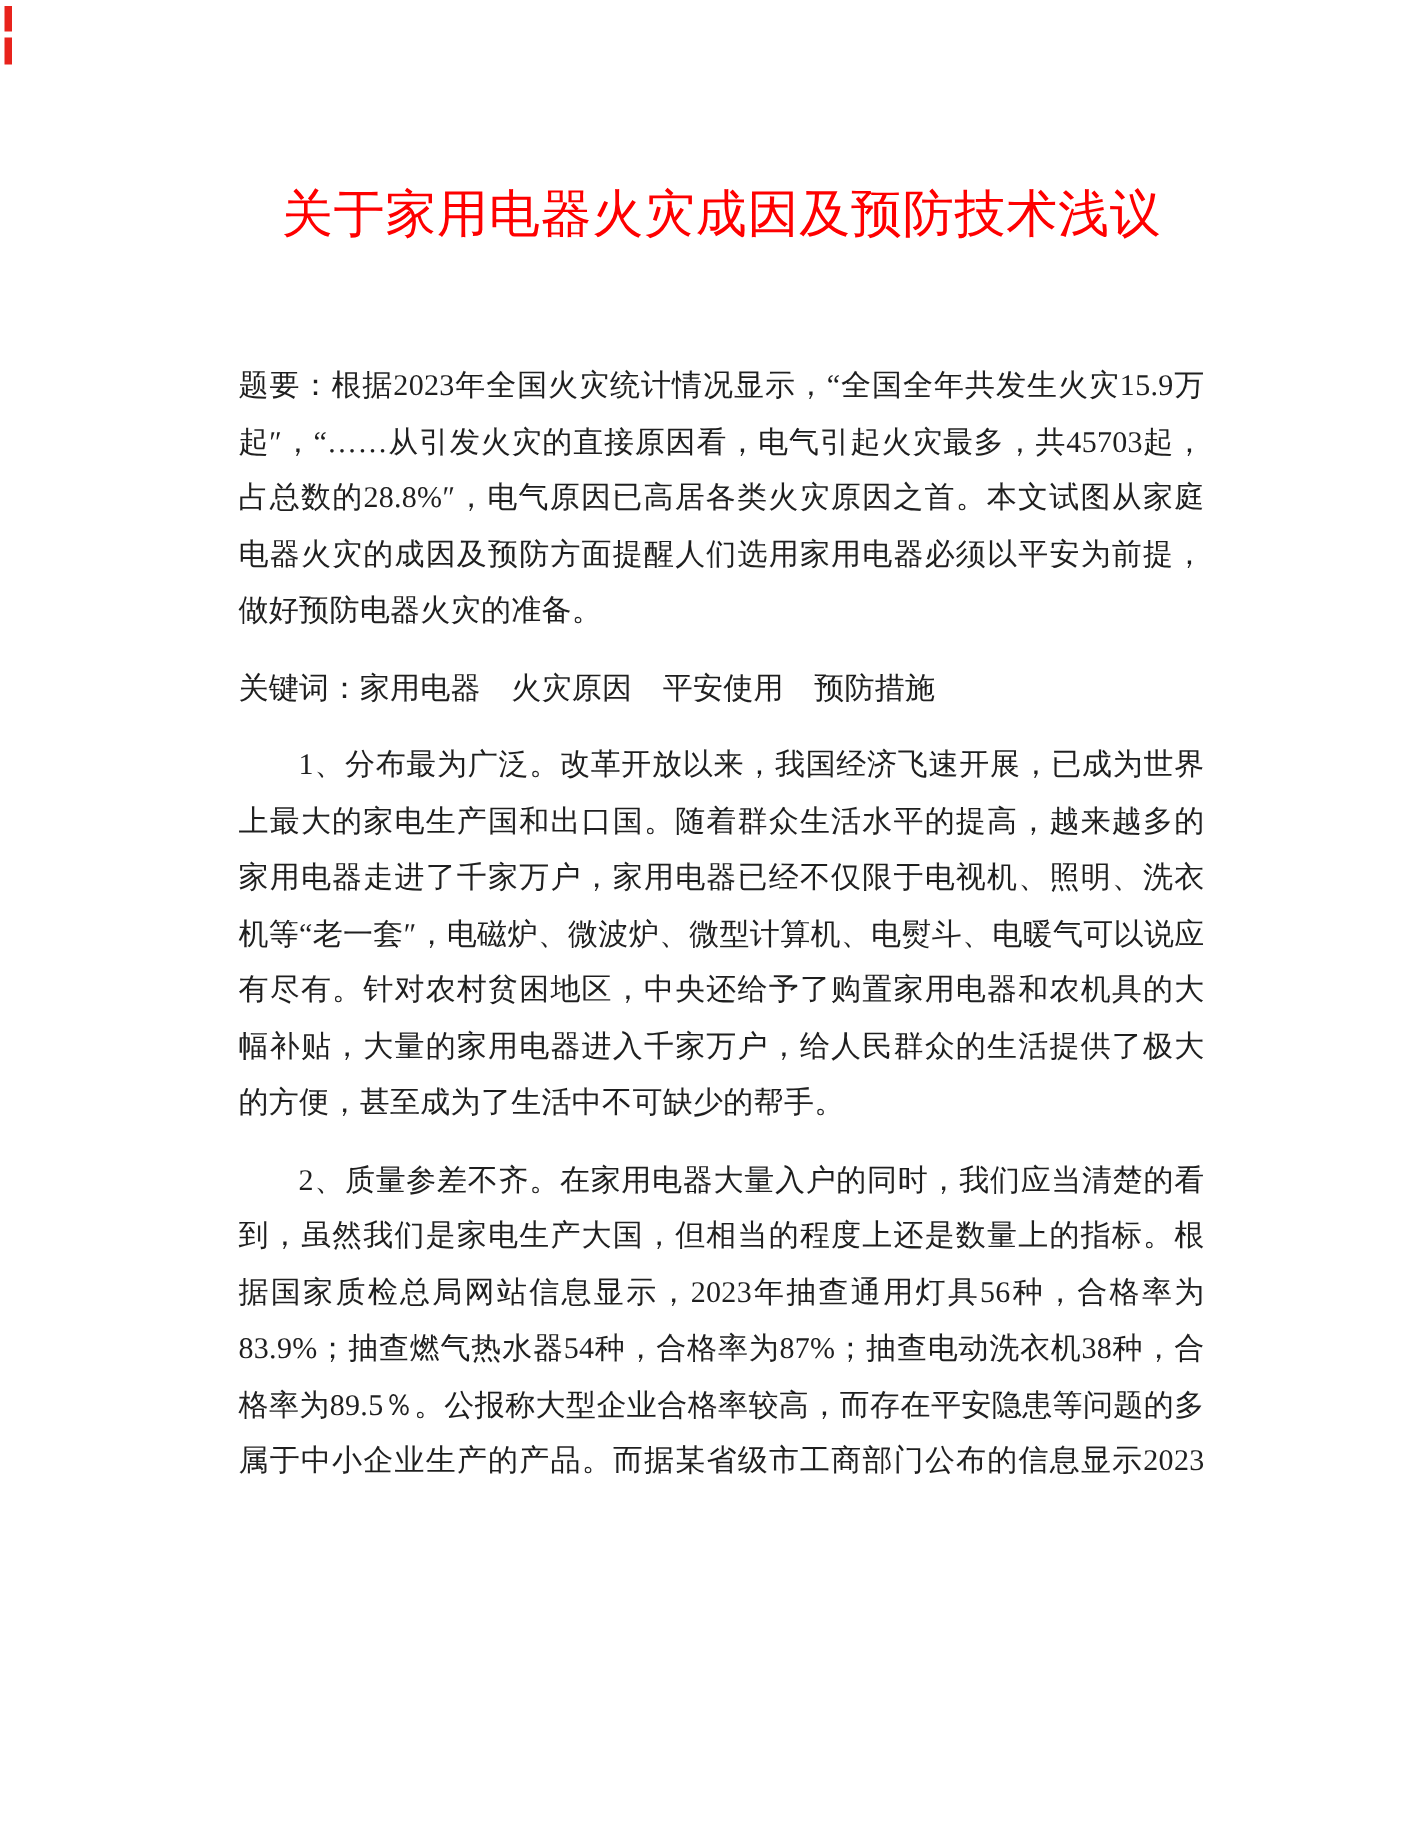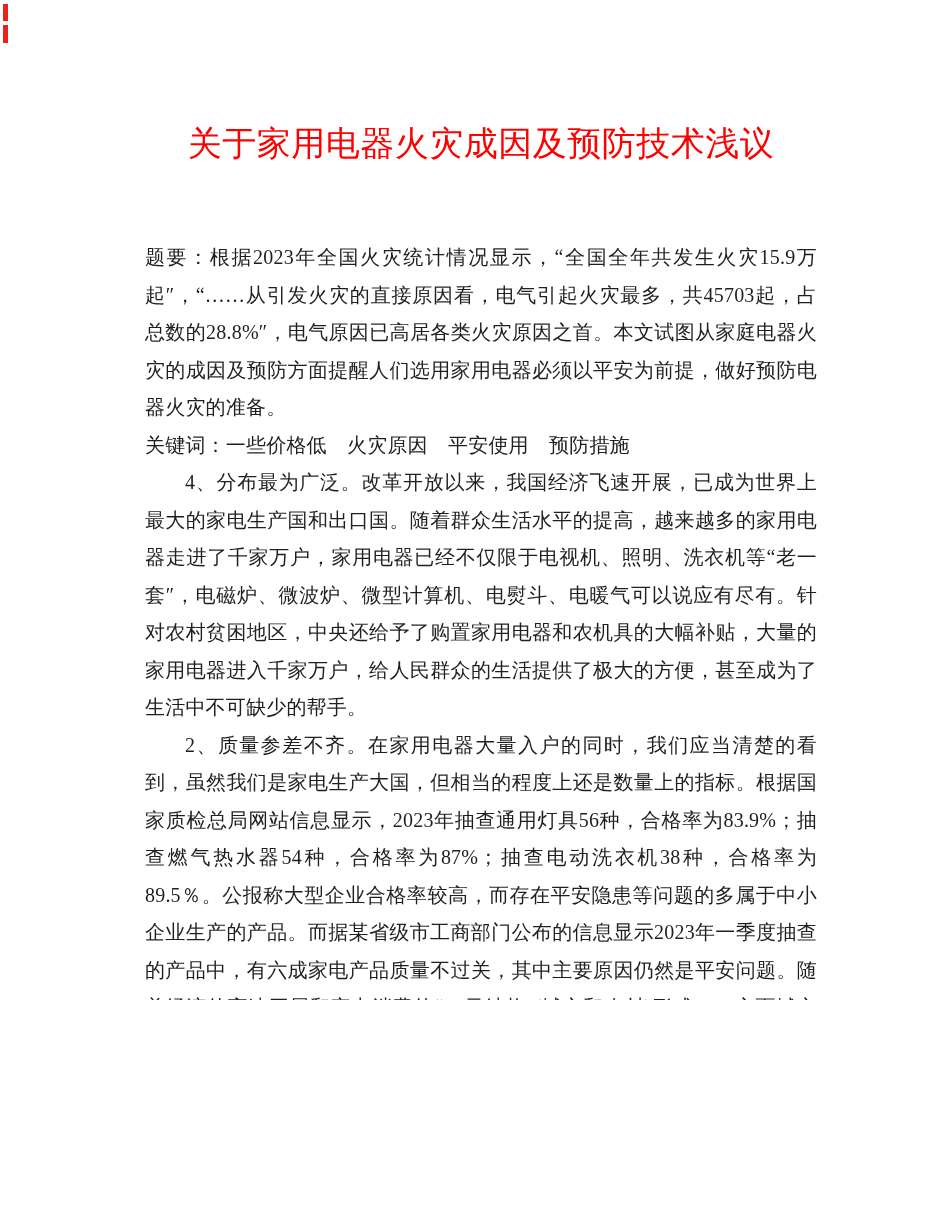--- a/index.html
+++ b/index.html
@@ -26,21 +26,21 @@
     margin:0 0 73px 0;
     font-size:34px;
     font-weight:400;
     line-height:44px;
     text-align:center;
     color:#fe0000;
     letter-spacing:0.5px;
     white-space:nowrap;
   }
   .body-text p{
-    margin:0;
+    margin:14px;
     font-size:20px;
     line-height:37.5px;
     text-align:justify;
     color:#1f1f1f;
     letter-spacing:0.2px;
   }
   .body-text p.indent{
     text-indent:2em;
   }
 </style>
@@ -53,22 +53,22 @@
   <span class="corner-mark m2"></span>
 
   <div class="doc">
 
     <h1 class="title">关于家用电器火灾成因及预防技术浅议</h1>
 
     <div class="body-text">
 
       <p>题要：根据2023年全国火灾统计情况显示，“全国全年共发生火灾15.9万起″，“……从引发火灾的直接原因看，电气引起火灾最多，共45703起，占总数的28.8%″，电气原因已高居各类火灾原因之首。本文试图从家庭电器火灾的成因及预防方面提醒人们选用家用电器必须以平安为前提，做好预防电器火灾的准备。</p>
 
-      <p>关键词：一些价格低　火灾原因　平安使用　预防措施</p>
+      <p>关键词：家用电器　火灾原因　平安使用　预防措施</p>
 
 
-      <p class="indent">4、分布最为广泛。改革开放以来，我国经济飞速开展，已成为世界上最大的家电生产国和出口国。随着群众生活水平的提高，越来越多的家用电器走进了千家万户，家用电器已经不仅限于电视机、照明、洗衣机等“老一套″，电磁炉、微波炉、微型计算机、电熨斗、电暖气可以说应有尽有。针对农村贫困地区，中央还给予了购置家用电器和农机具的大幅补贴，大量的家用电器进入千家万户，给人民群众的生活提供了极大的方便，甚至成为了生活中不可缺少的帮手。</p>
+      <p class="indent">1、分布最为广泛。改革开放以来，我国经济飞速开展，已成为世界上最大的家电生产国和出口国。随着群众生活水平的提高，越来越多的家用电器走进了千家万户，家用电器已经不仅限于电视机、照明、洗衣机等“老一套″，电磁炉、微波炉、微型计算机、电熨斗、电暖气可以说应有尽有。针对农村贫困地区，中央还给予了购置家用电器和农机具的大幅补贴，大量的家用电器进入千家万户，给人民群众的生活提供了极大的方便，甚至成为了生活中不可缺少的帮手。</p>
 
       <p class="indent">2、质量参差不齐。在家用电器大量入户的同时，我们应当清楚的看到，虽然我们是家电生产大国，但相当的程度上还是数量上的指标。根据国家质检总局网站信息显示，2023年抽查通用灯具56种，合格率为83.9%；抽查燃气热水器54种，合格率为87%；抽查电动洗衣机38种，合格率为89.5％。公报称大型企业合格率较高，而存在平安隐患等问题的多属于中小企业生产的产品。而据某省级市工商部门公布的信息显示2023年一季度抽查的产品中，有六成家电产品质量不过关，其中主要原因仍然是平安问题。随着经济的高速开展和家电消费的“二元结构″(城市和农村)形成，一方面城市群体进入了家电淘汰的顶峰期，一方面农村由于购置力原因，家电保有量仍然普遍较低，再加上家电行业竞争鼓励，利润空间较小，很多的中小企业把目光瞄准了农村市场，一些价格低、质量差、存在先</p>
 
     </div>
   </div>
 </div>
 
 </body></html>

